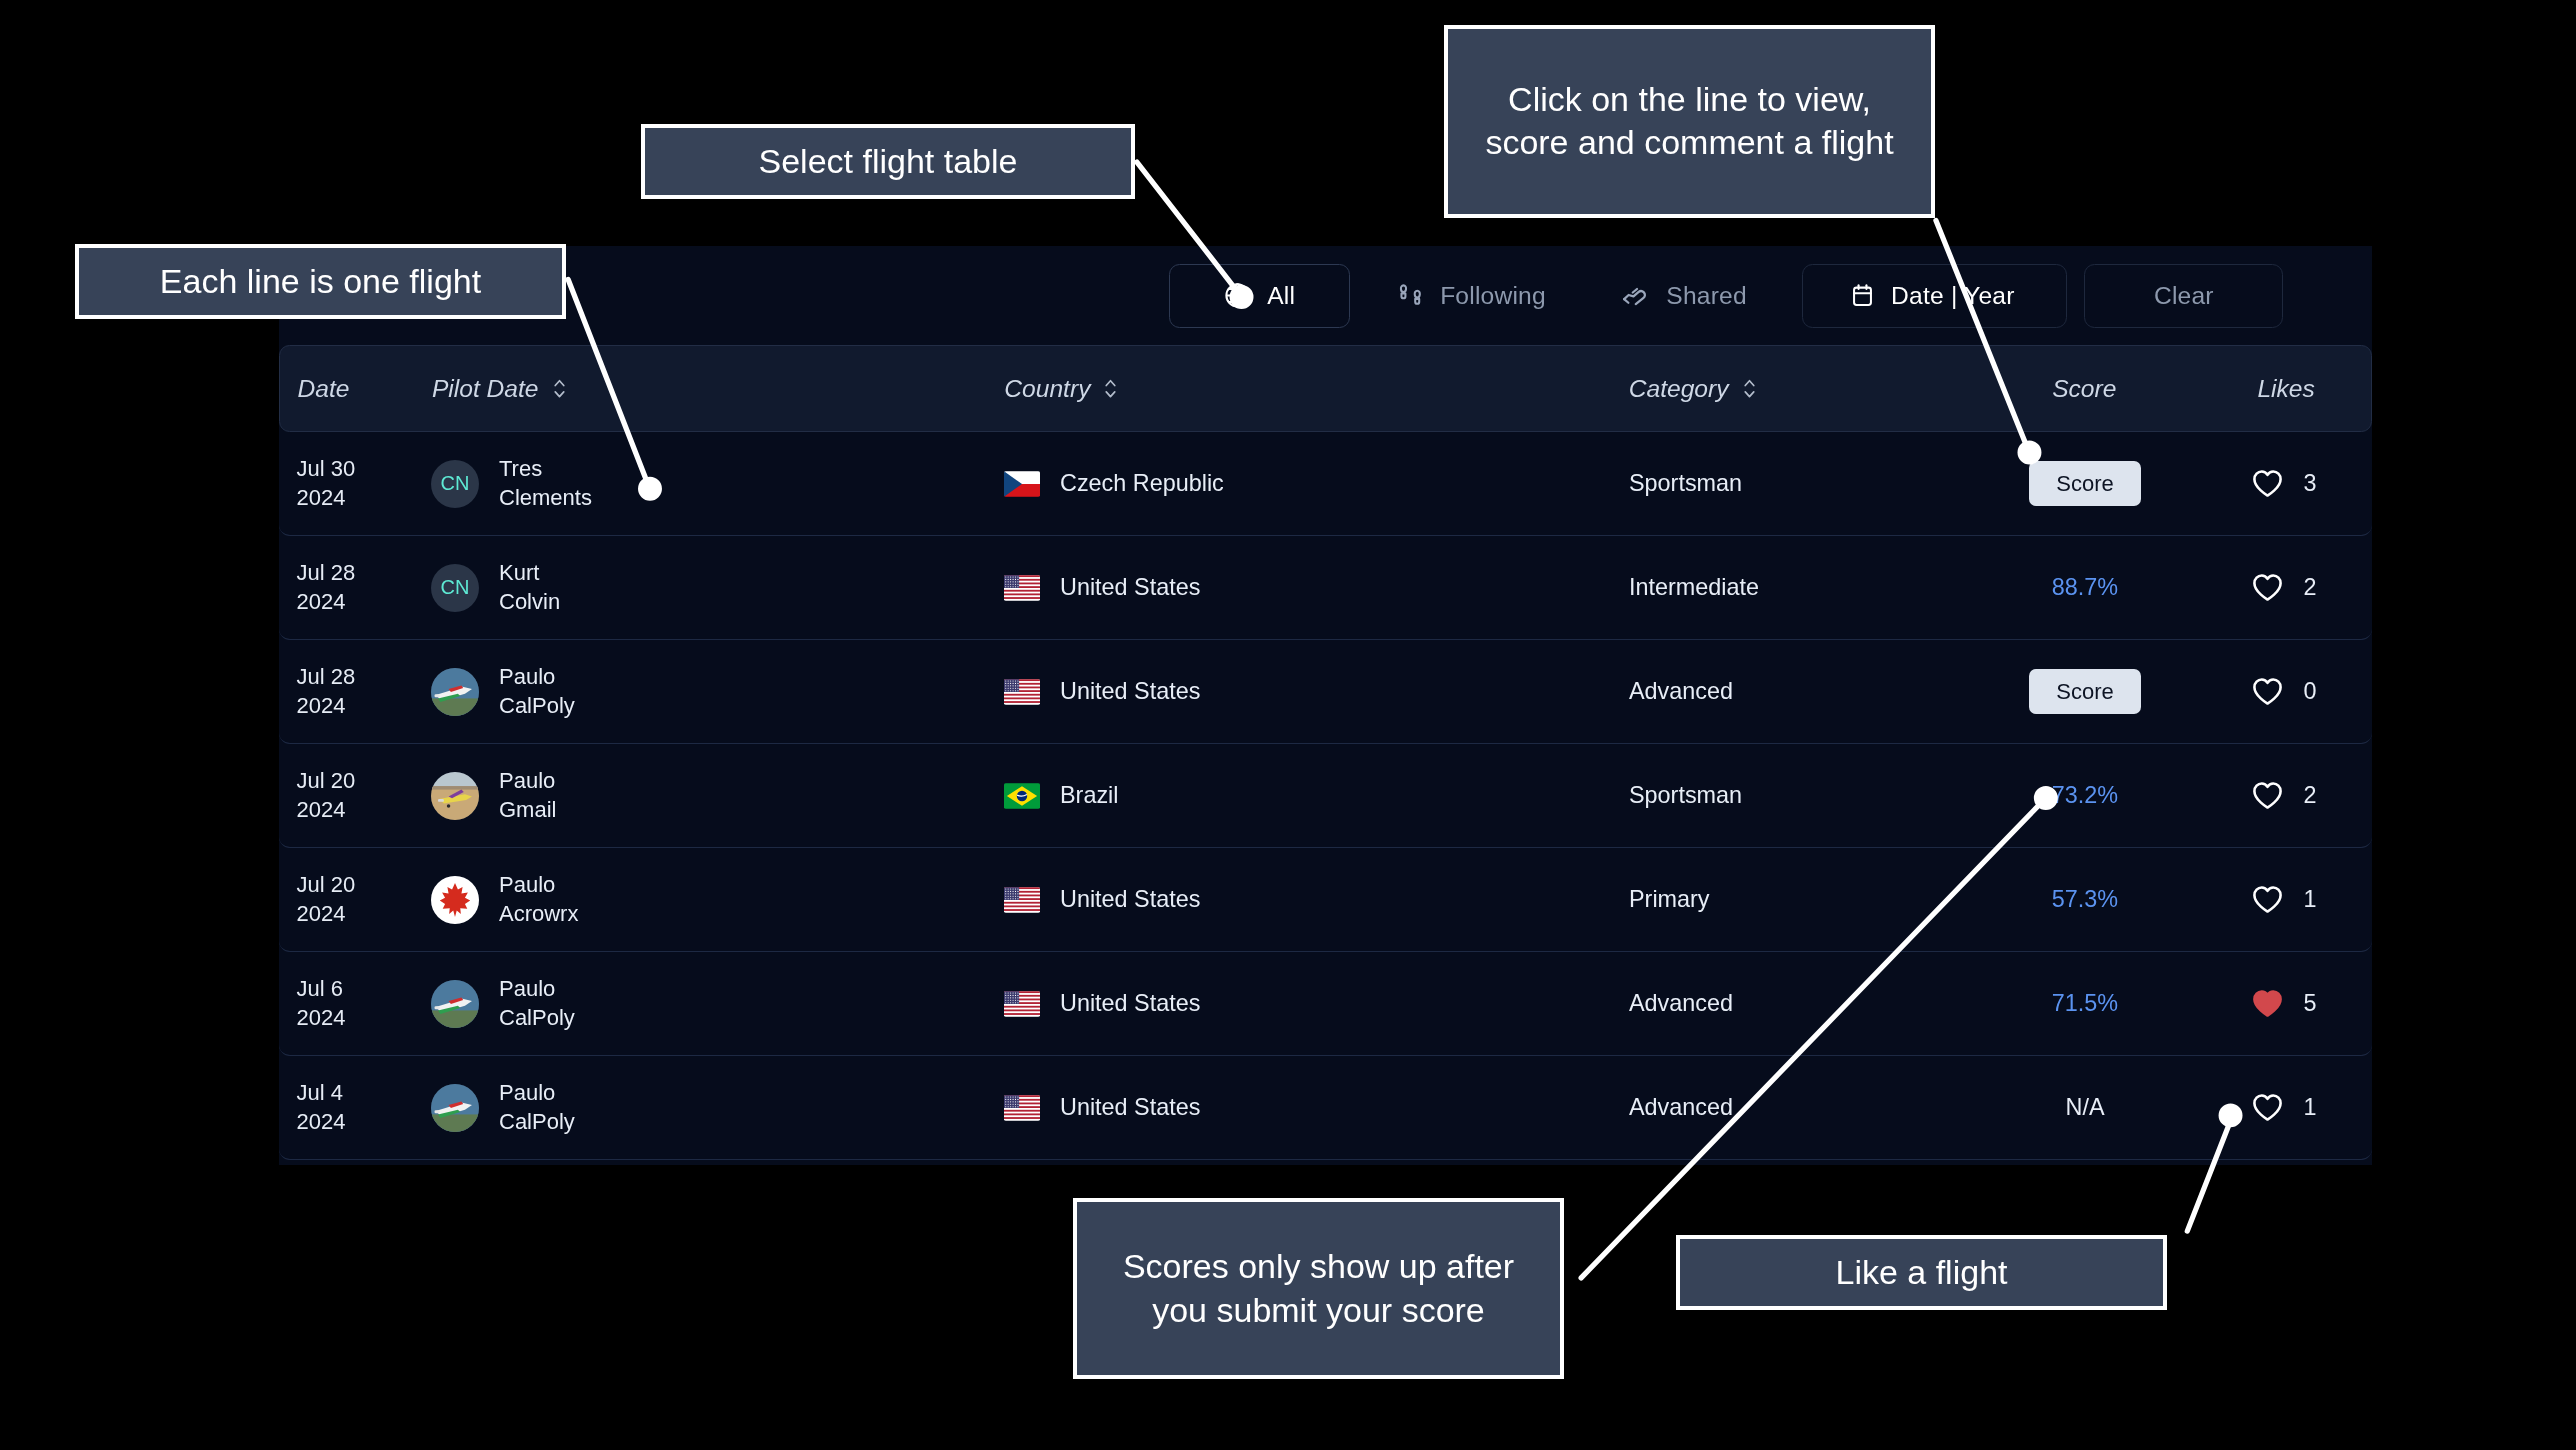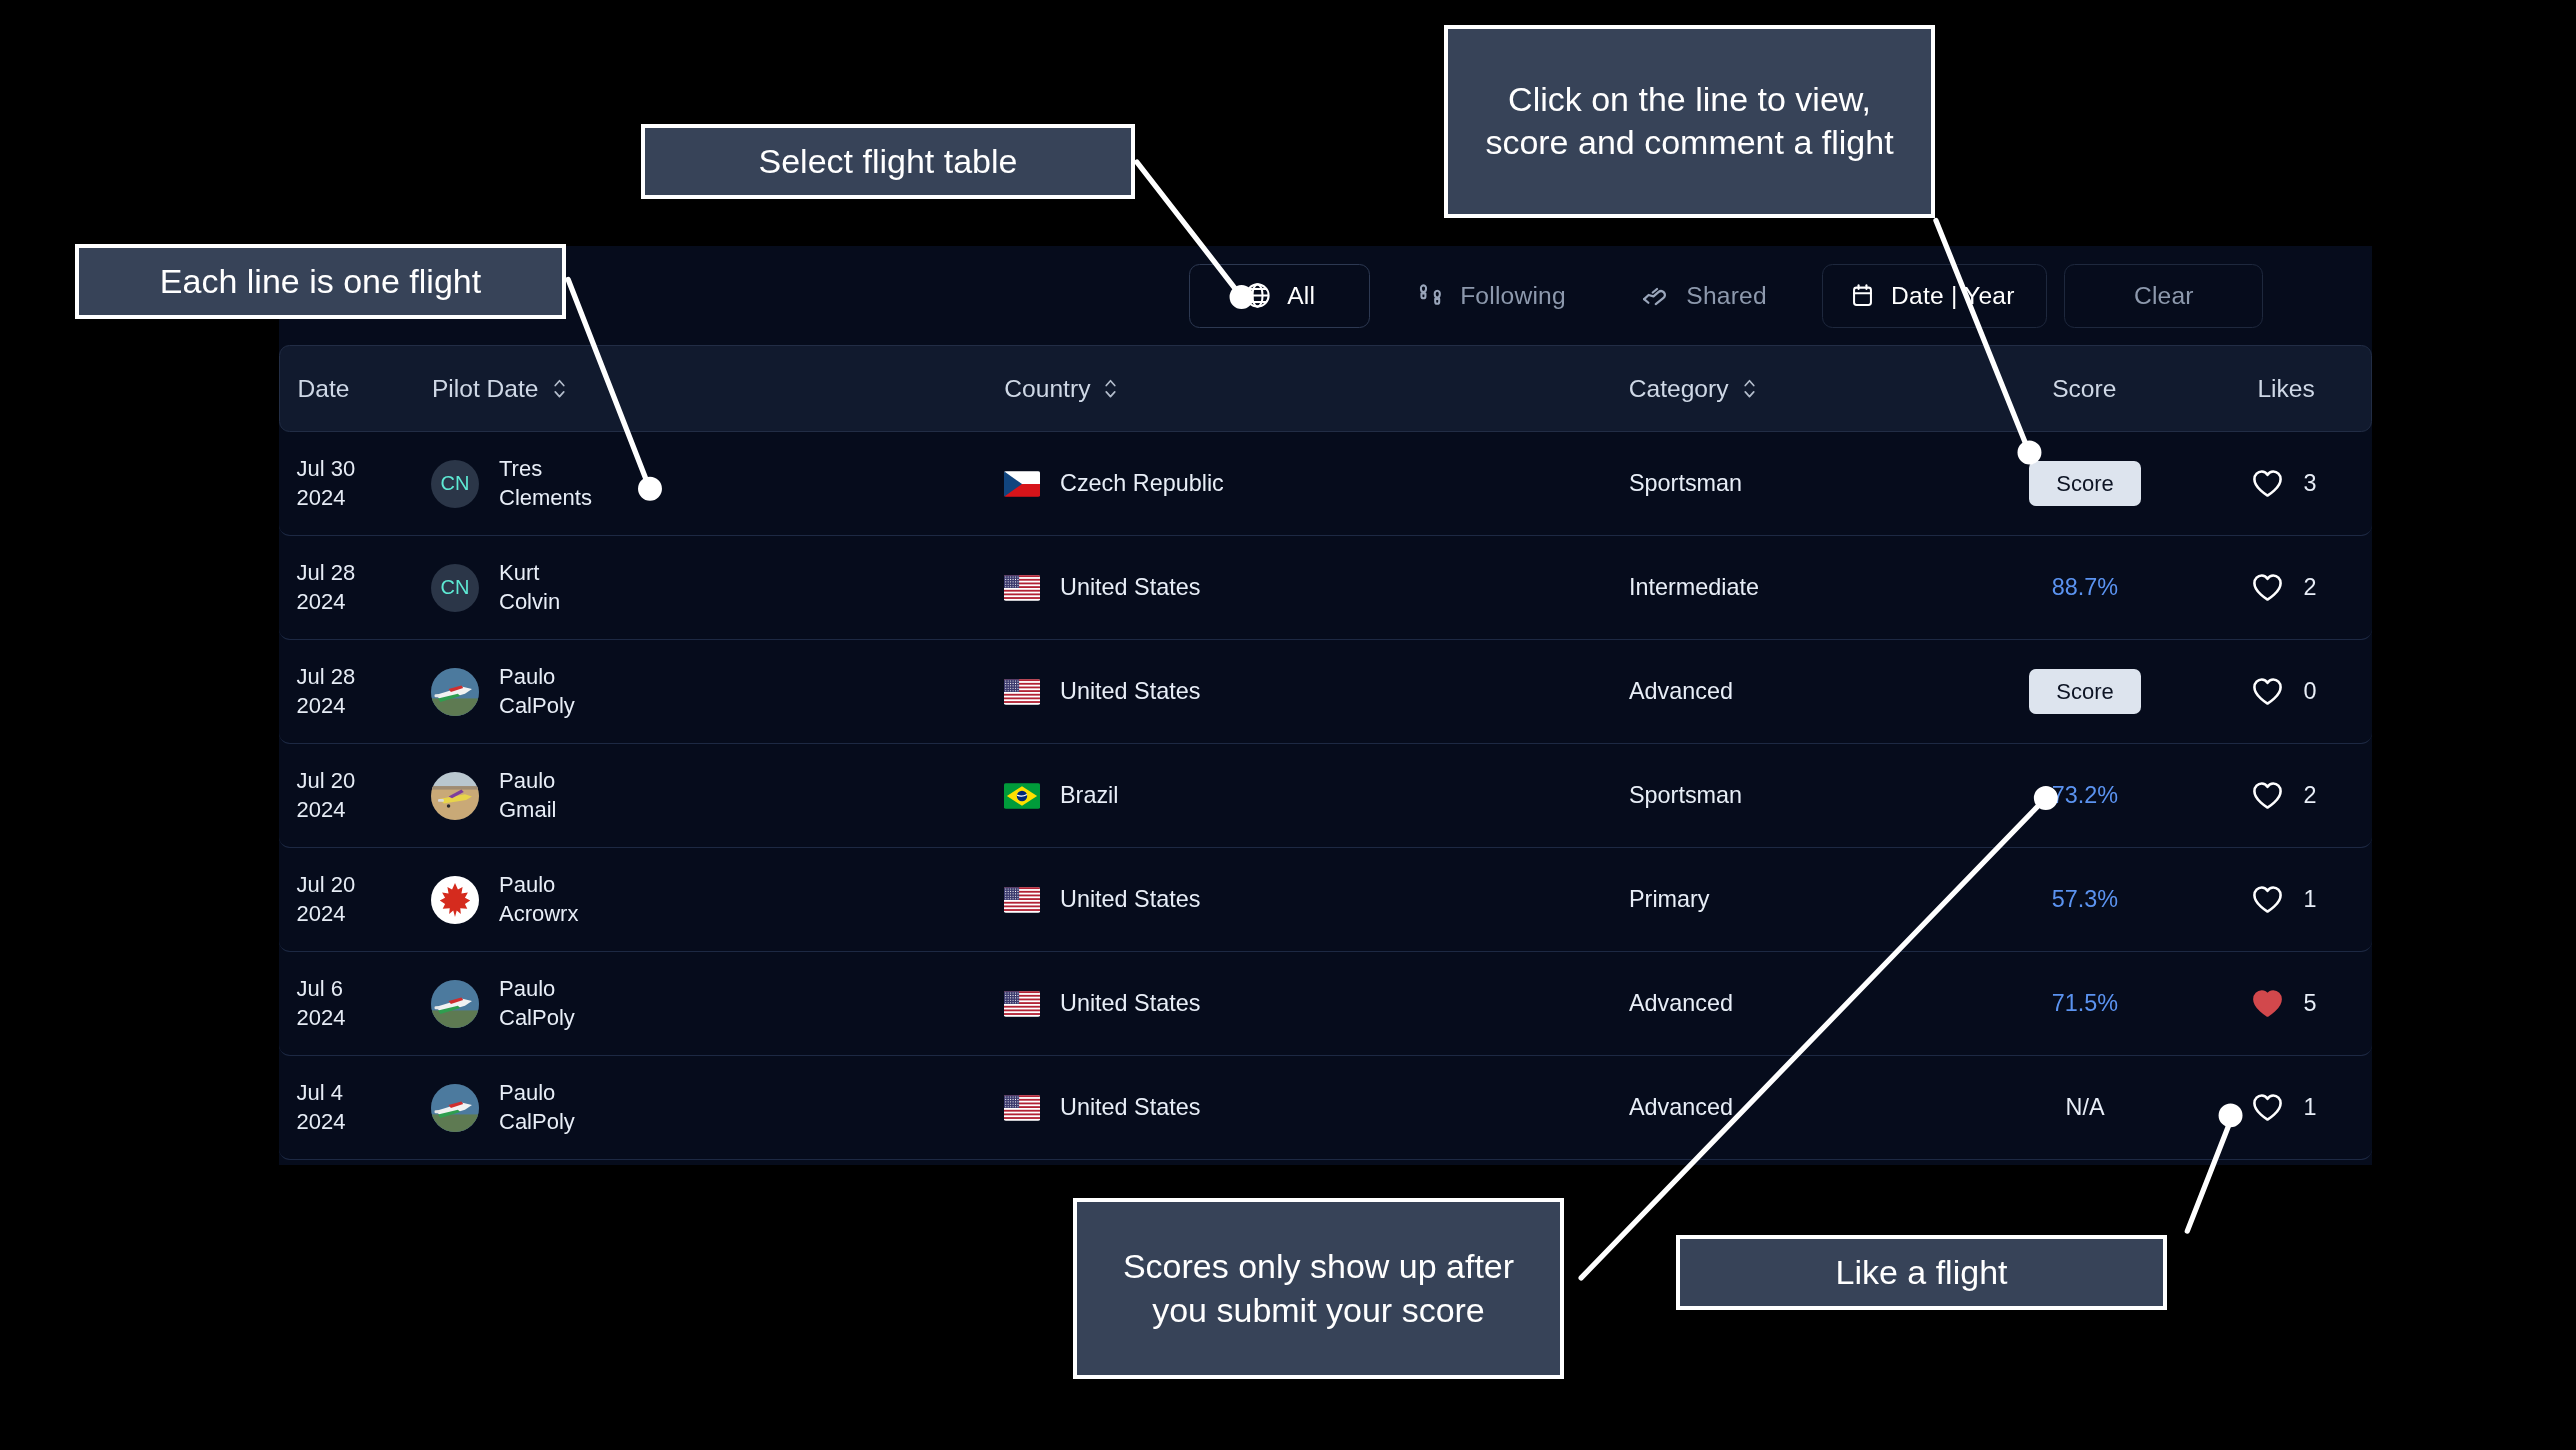--- a/index.html
+++ b/index.html
@@ -44,36 +44,37 @@
   .tb-btn.boxed {
     background: #060c1c;
     border: 1.2px solid #1e283d;
     color: #ffffff;
   }
   .tb-btn.muted { color: #8d99ad; }
   .tb-icon { display: inline-flex; align-items: center; justify-content: center; }
   #tb-all { margin-left: 801px; width: 181px; justify-content: center; }
   #tb-following { margin-left: 17.5px; }
   #tb-shared { margin-left: 17.5px; }
-  #tb-date { margin-left: 26px; width: 225px; justify-content: center; padding-left: 23px; }
+  #tb-date { margin-left: 26px; width: 265px; justify-content: center; padding-left: 23px; }
   #tb-clear { margin-left: 17.5px; width: 199px; justify-content: center; }
 
   
   #table { position: absolute; left: 0; top: 99px; width: 2093px; }
   .row {
     display: flex; align-items: center;
     height: 104px; width: 2093px;
     border-bottom: 1.2px solid #1d2943;
     border-radius: 11px;
   }
   #thead .row {
     height: 87px;
     background: #111a2e;
     border: 1.2px solid #222d45;
     border-radius: 10.5px;
+    font-style: italic;
   }
   .c-date     { width: 152px; padding-left: 17.5px; }
   .c-pilot    { width: 573px; display: flex; align-items: center; gap: 20px; }
   .c-country  { width: 625px; display: flex; align-items: center; gap: 20px; }
   .c-category { width: 339px; }
   .c-score    { width: 234px; display: flex; justify-content: center; }
   .c-likes    { width: 170px; display: flex; align-items: center; justify-content: center; gap: 20px; }
 
   .th {
     font-size: 24.6px; color: #cfd8e6;

